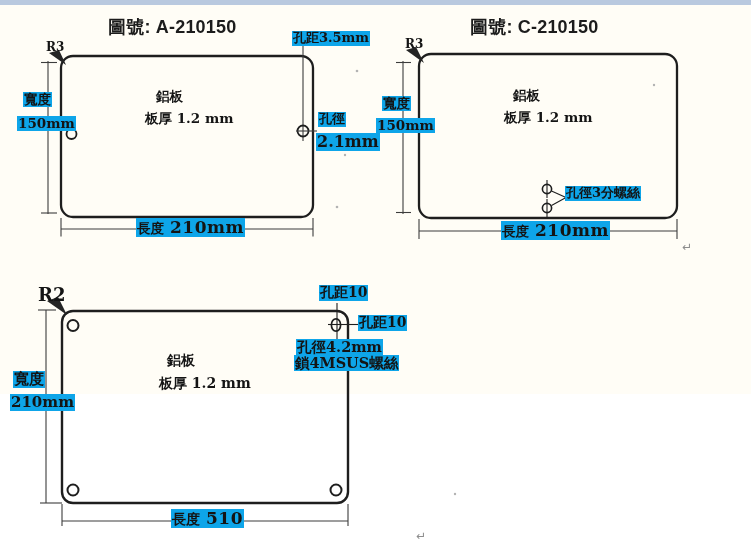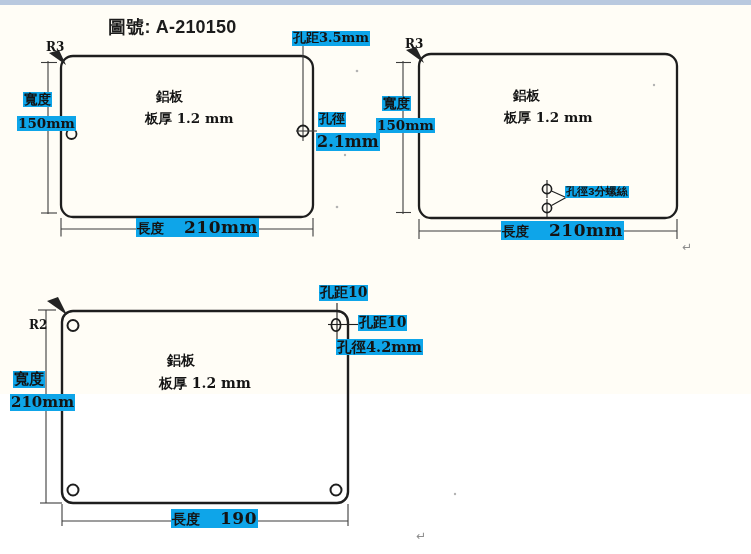--- a/index.html
+++ b/index.html
@@ -17,21 +17,21 @@
     position:absolute; white-space:nowrap;
     font-family:"Liberation Sans","DejaVu Sans",sans-serif;
     font-weight:600; font-size:18px; color:#1c1c1c; letter-spacing:0.2px;
   }
   .lbl {
     position:absolute; white-space:nowrap;
     font-family:"DejaVu Serif","Liberation Serif",serif;
     font-weight:bold; color:#141414; line-height:1.12;
     background:#0ea5e9; padding:0 1px;
   }
-  .dim { display:flex; align-items:baseline; gap:20px; }
+  .dim { display:flex; align-items:baseline; gap:6px; }
   .dim .val { font-size:17px; letter-spacing:0.5px; }
   .pmark {
     position:absolute; color:#8d8d8d; font-size:12px;
     font-family:"DejaVu Sans",sans-serif; background:transparent;
   }
   svg.geom { position:absolute; left:0; top:0; }
 </style>
 </head>
 <body>
 
@@ -115,38 +115,40 @@
   <div class="lbl" style="left:144px; top:111px; font-size:13.5px; background:transparent;">板厚 1.2 mm</div>
   <div class="lbl" style="left:318px; top:112px; font-size:13px;">孔徑</div>
   <div class="lbl" style="left:316px; top:133px; font-size:16px;">2.1mm</div>
   <div class="lbl" style="left:23px; top:92px; font-size:13.5px;">寬度</div>
   <div class="lbl" style="left:17px; top:116px; font-size:13.5px;">150mm</div>
   <div class="lbl dim" style="left:136px; top:218px; font-size:13.5px;">
     <span>長度</span>
     <span class="val">210mm</span>
   </div>
 
+  <div class="title" style="left:470px; top:15px;">圖號: C-210150</div>
   <div class="lbl" style="left:404px; top:38px; font-size:12px; background:transparent;">R3</div>
   <div class="lbl" style="left:512px; top:88px; font-size:13.5px; background:transparent;">鋁板</div>
   <div class="lbl" style="left:503px; top:110px; font-size:13.5px; background:transparent;">板厚 1.2 mm</div>
-  <div class="lbl" style="left:565px; top:186px; font-size:11px;font-family:Liberation Mono, monospace;">孔徑3分螺絲</div>
+  <div class="lbl" style="left:565px; top:186px; font-size:13px;">孔徑3分螺絲</div>
   <div class="lbl" style="left:382px; top:96px; font-size:13.5px;">寬度</div>
   <div class="lbl" style="left:376px; top:118px; font-size:13.5px;">150mm</div>
   <div class="lbl dim" style="left:501px; top:221px; font-size:13.5px;">
     <span>長度</span>
     <span class="val">210mm</span>
   </div>
   <div class="pmark" style="left:682px; top:240px;">↵</div>
 
-  <div class="lbl" style="left:28px; top:285px; font-size:12px; background:transparent;margin-top:34px;">R2</div>
+  <div class="lbl" style="left:37px; top:285px; font-size:18px; background:transparent;">R2</div>
   <div class="lbl" style="left:319px; top:285px; font-size:14px;">孔距10</div>
   <div class="lbl" style="left:358px; top:315px; font-size:14px;">孔距10</div>
-  <div class="lbl" style="left:296px; top:339px; font-size:14.5px;margin-left:40px;">孔徑4.2mm</div>
+  <div class="lbl" style="left:296px; top:339px; font-size:14.5px;">孔徑4.2mm</div>
+  <div class="lbl" style="left:294px; top:355px; font-size:14.5px;">鎖4MSUS螺絲</div>
   <div class="lbl" style="left:166px; top:353px; font-size:14px; background:transparent;">鋁板</div>
   <div class="lbl" style="left:158px; top:376px; font-size:14px; background:transparent;">板厚 1.2 mm</div>
   <div class="lbl" style="left:13px; top:371px; font-size:15px;">寬度</div>
   <div class="lbl" style="left:10px; top:394px; font-size:15px;">210mm</div>
   <div class="lbl dim" style="left:171px; top:509px; font-size:14px;">
     <span>長度</span>
-    <span class="val">190</span>
+    <span class="val">510</span>
   </div>
   <div class="pmark" style="left:416px; top:529px;">↵</div>
 </div>
 
 </body></html>

